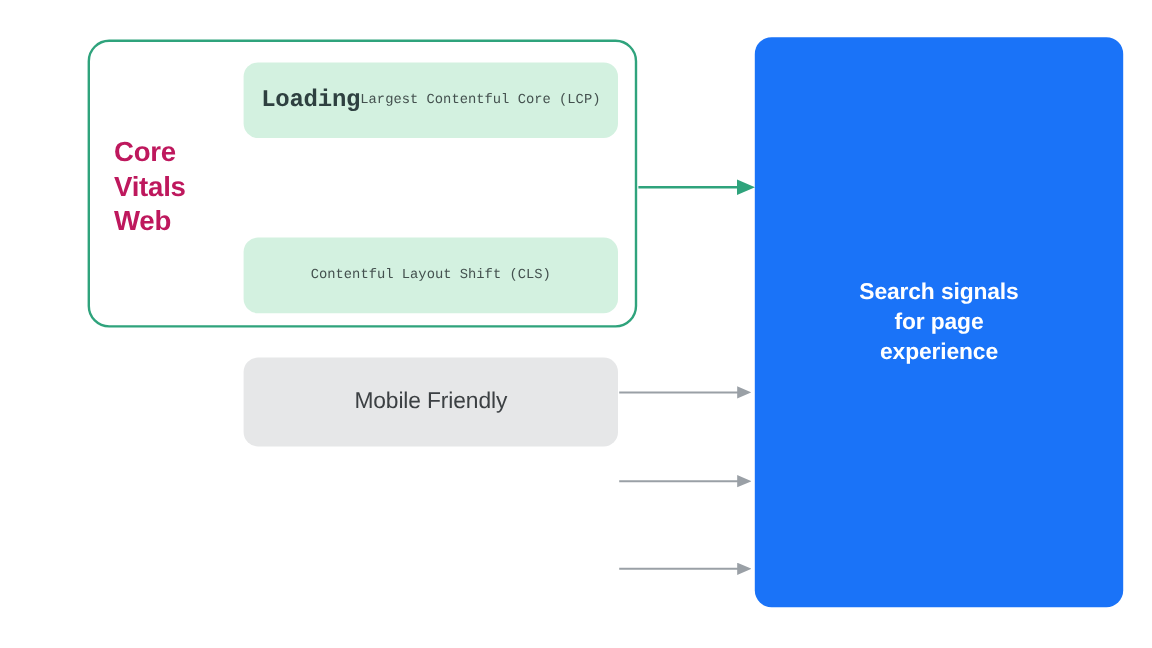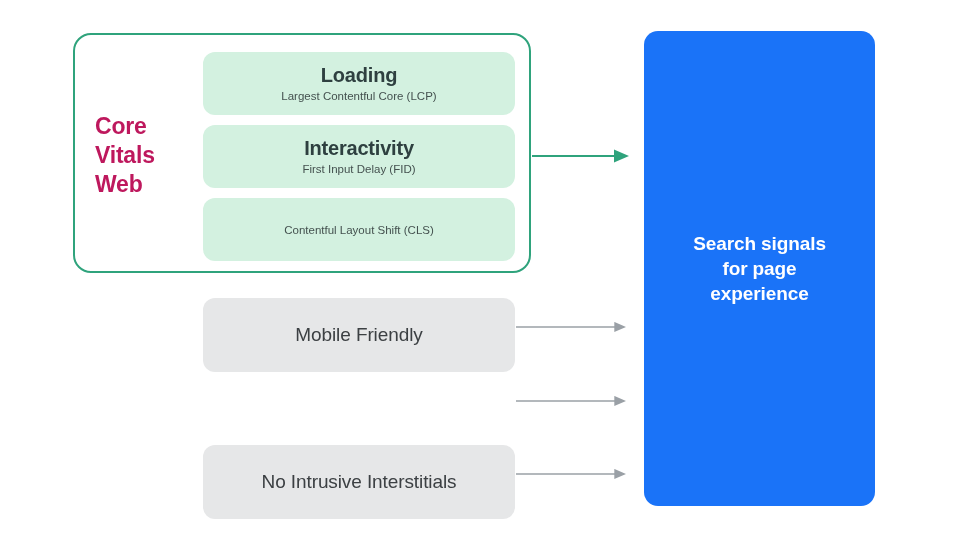--- a/index.html
+++ b/index.html
@@ -53,23 +53,24 @@
   
   .chip {
     position: absolute;
     left: 203px;
     width: 312px;
     height: 63px;
     background: #D3F1E0;
     border-radius: 12px;
     box-sizing: border-box;
     display: flex;
-    flex-direction: column;
+    flex-direction: row;
     align-items: center;
     justify-content: center;
+    font-family: Liberation Mono, monospace;
   }
   .chip-1 { top: 52px; }
   .chip-2 { top: 125px; }
   .chip-3 { top: 198px; }
 
   .chip-title {
     font-size: 20px;
     font-weight: bold;
     color: #2E4040;
     line-height: 24px;
@@ -105,28 +106,27 @@
     color: #3C4043;
     line-height: 24px;
     letter-spacing: -0.1px;
   }
 
   
   .blue-box {
     position: absolute;
     left: 629px;
     top: 31px;
-    width: 231px;
+    width: 307px;
     height: 475px;
     background: #1A73F8;
     border-radius: 14px;
     display: flex;
     align-items: center;
     justify-content: center;
-    margin-left: 15px;
   }
   .blue-text {
     color: #ffffff;
     font-size: 19px;
     font-weight: bold;
     line-height: 25px;
     text-align: center;
     letter-spacing: -0.1px;
     padding: 0 20px;
   }
@@ -171,37 +171,30 @@
     <span>Core</span>
     <span>Vitals</span>
     <span>Web</span>
   </div>
 
   <div class="chip chip-1">
     <div class="chip-title">Loading</div>
     <div class="chip-sub">Largest Contentful Core (LCP)</div>
   </div>
 
-  <div class="chip chip-2">
-    <div class="chip-title">Interactivity</div>
-    <div class="chip-sub">First Input Delay (FID)</div>
-  </div>
 
   <div class="chip chip-3">
     <div class="chip-sub">Contentful Layout Shift (CLS)</div>
   </div>
 
   <div class="gbox gbox-1">
     <div class="gbox-label">Mobile Friendly</div>
   </div>
 
 
-  <div class="gbox gbox-3">
-    <div class="gbox-label">No Intrusive Interstitials</div>
-  </div>
 
   <div class="blue-box">
     <div class="blue-text">
       <span>Search signals</span>
       <span>for page</span>
       <span>experience</span>
     </div>
   </div>
 
 </div>

